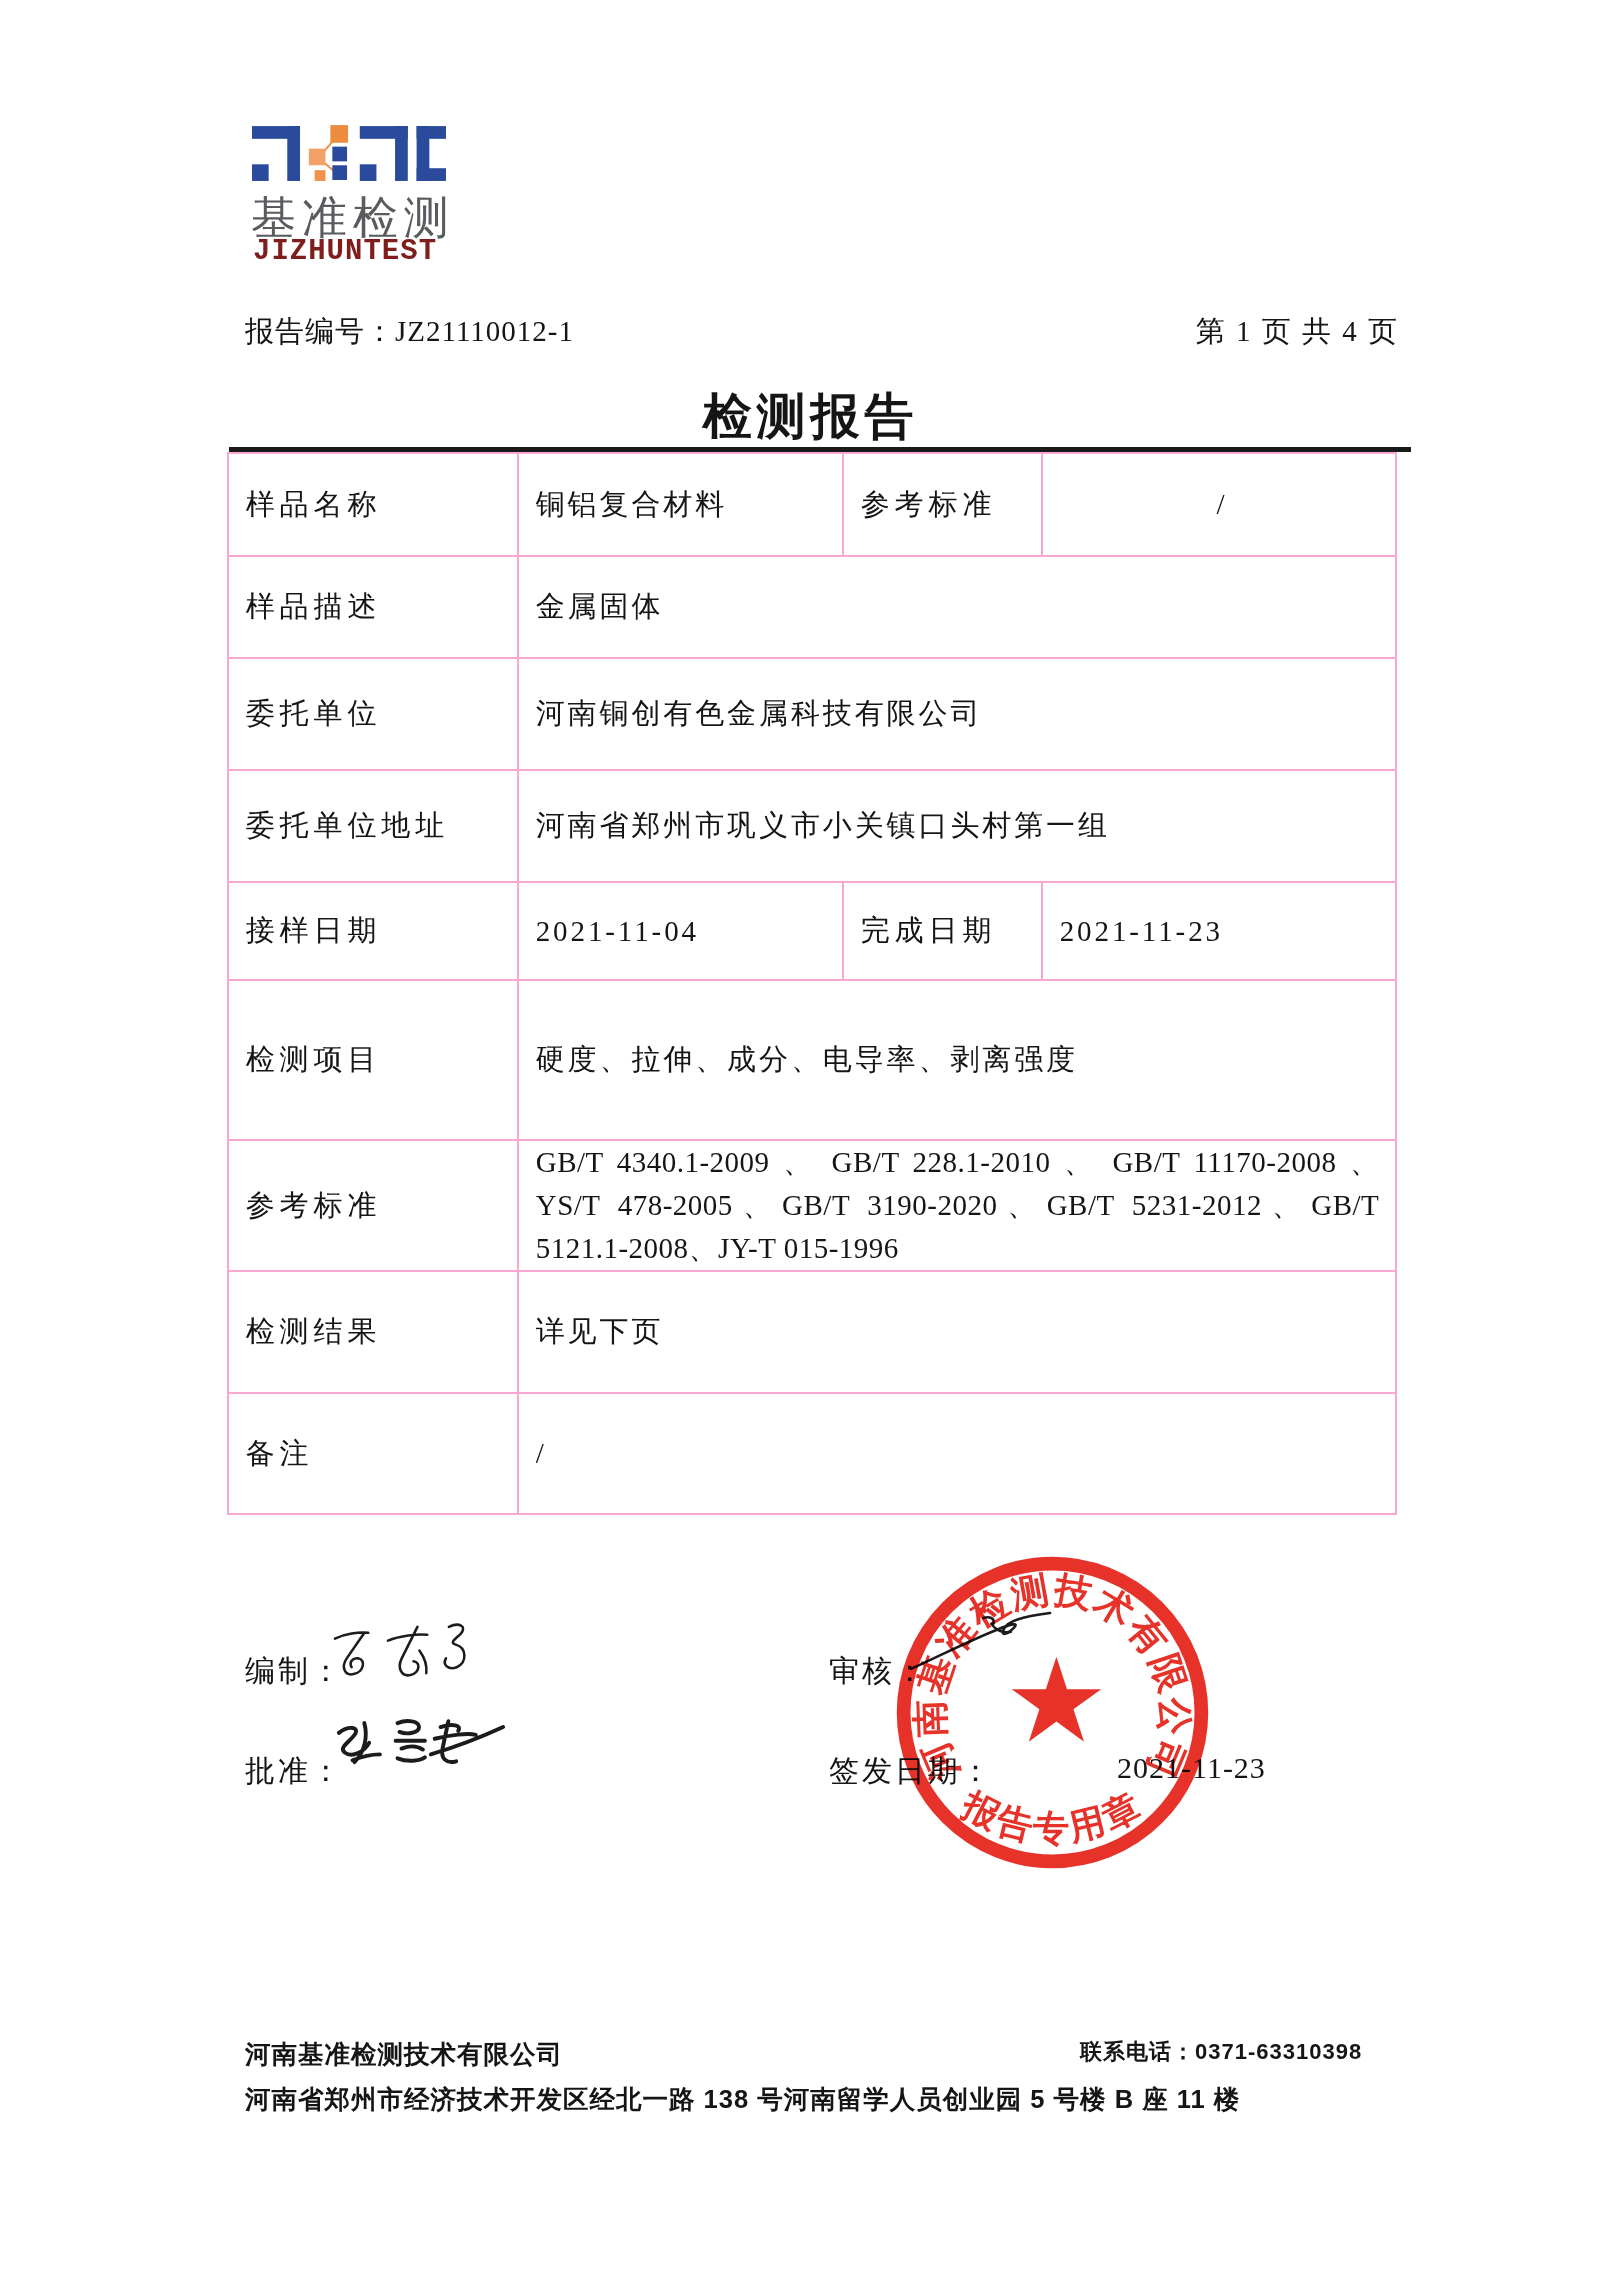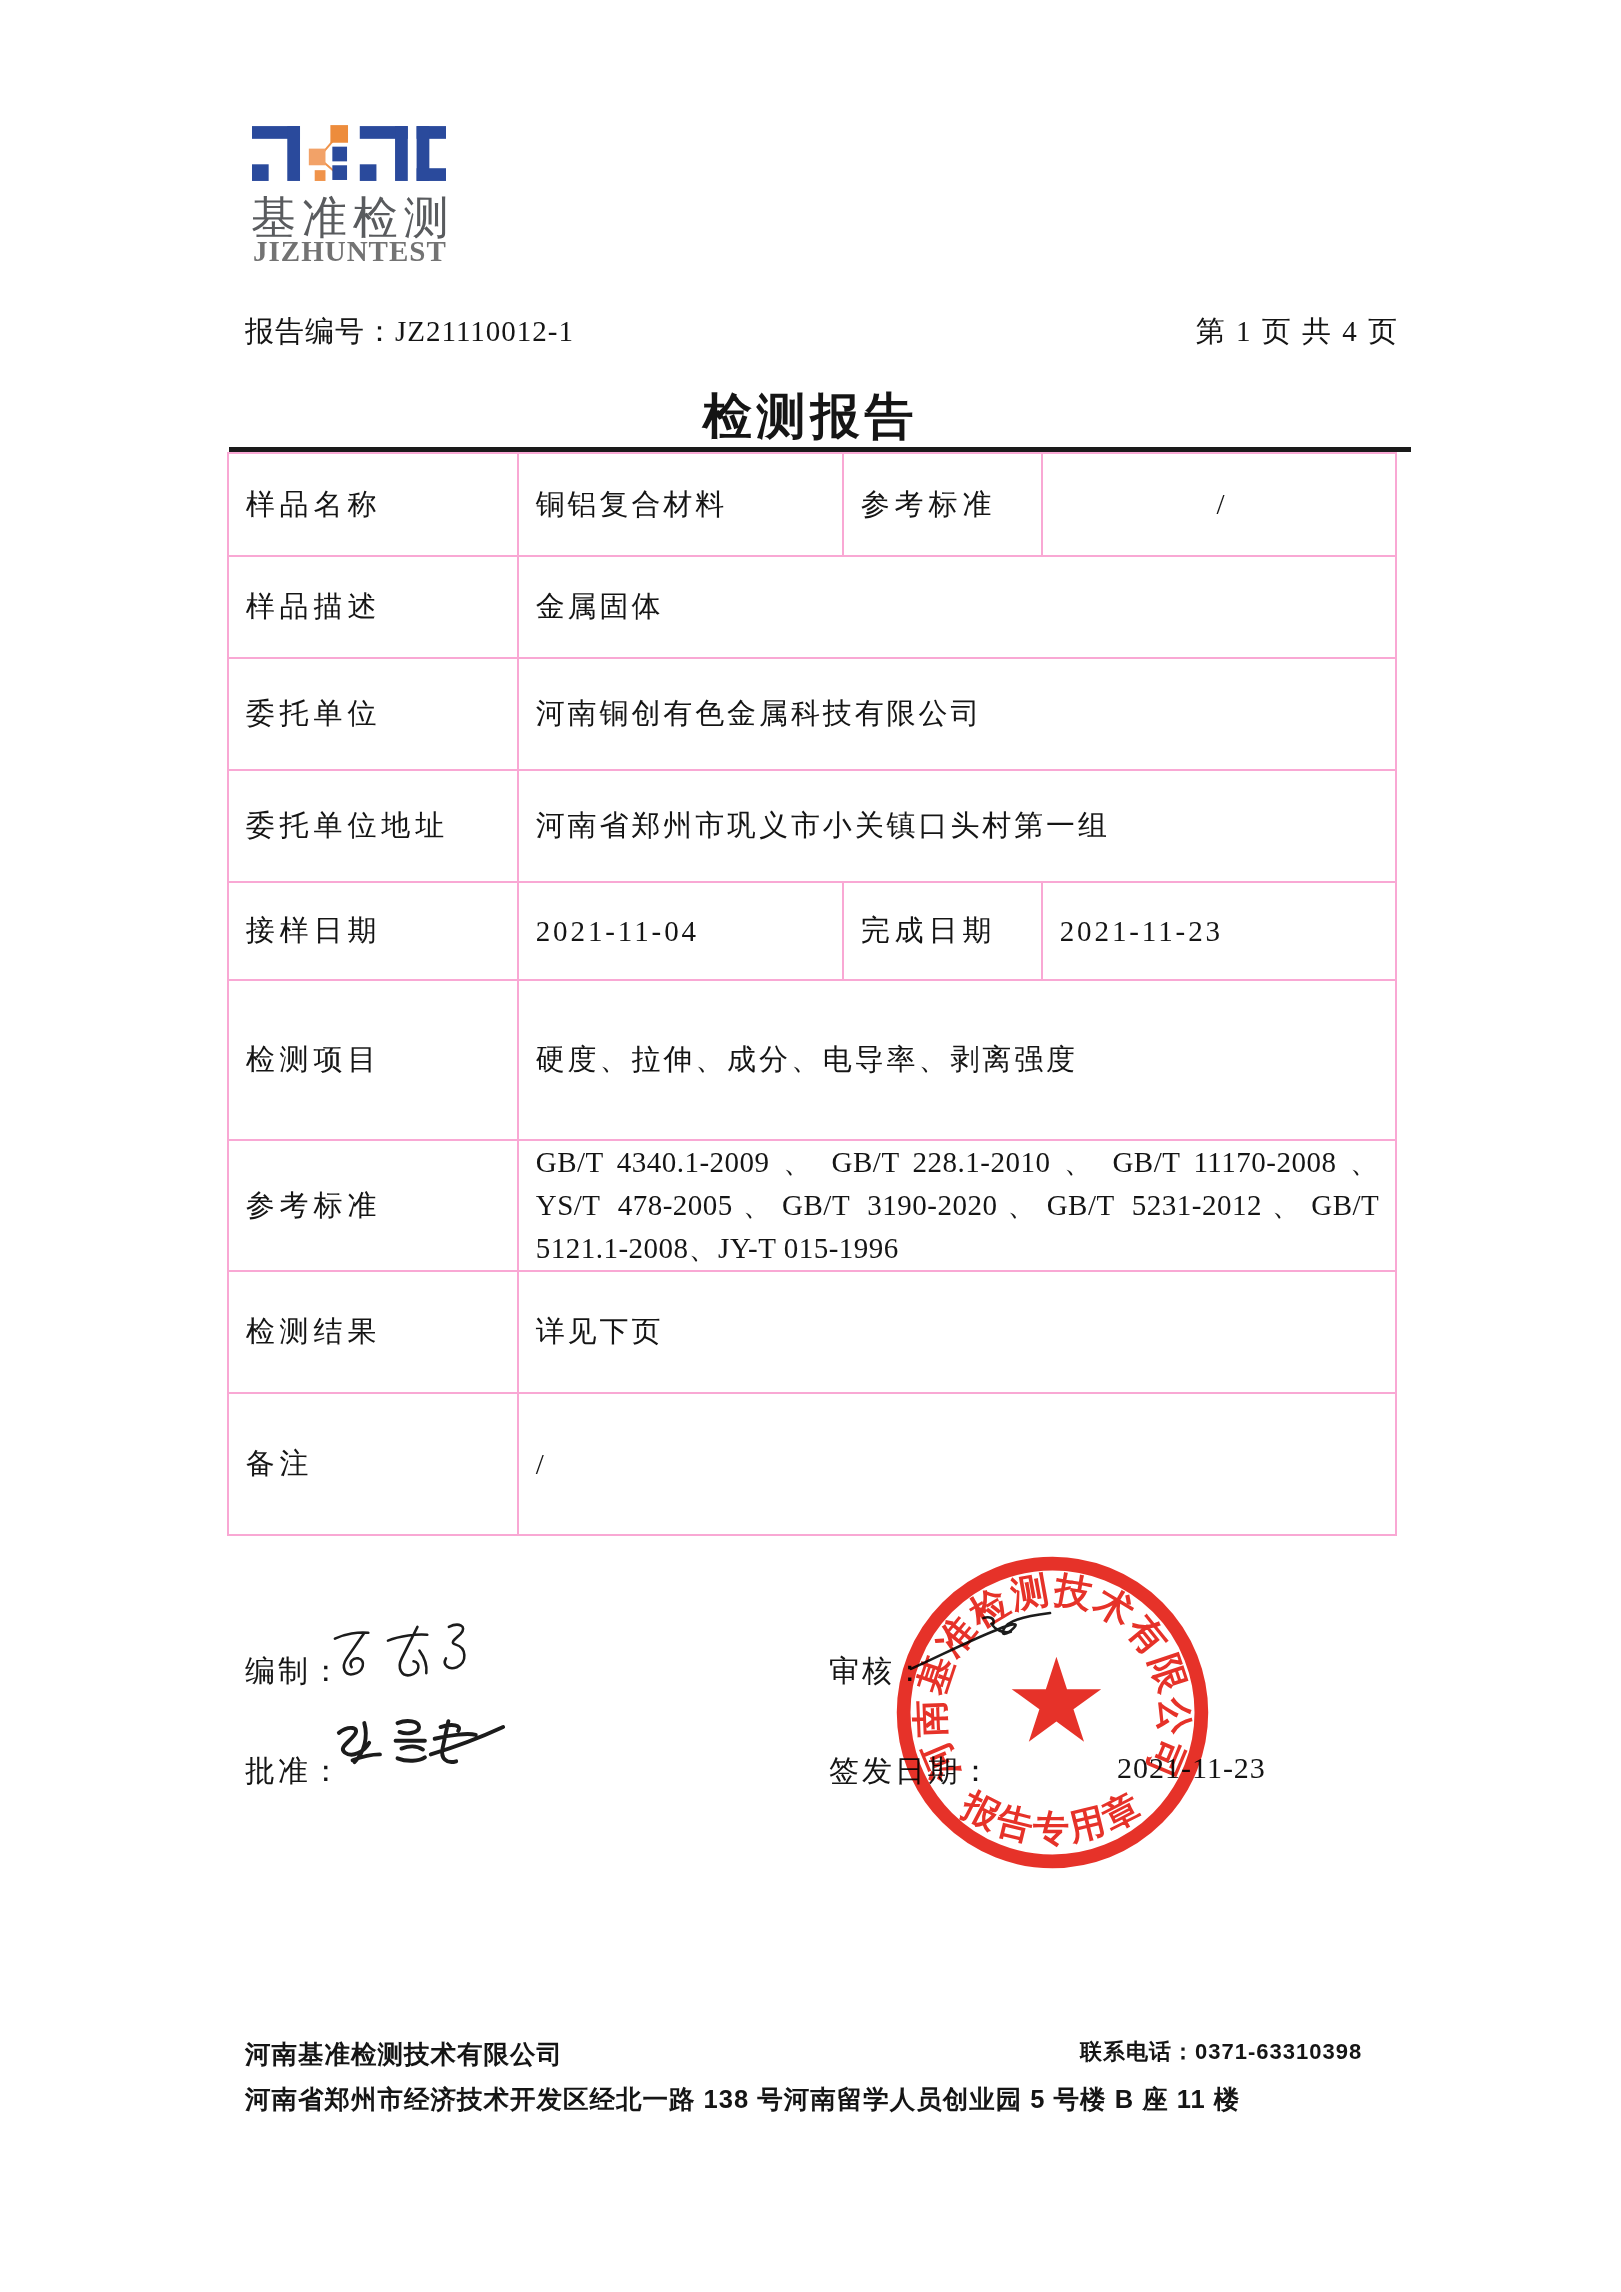--- a/index.html
+++ b/index.html
@@ -13,22 +13,22 @@
   }
   
   .logo-mark{position:absolute;left:252px;top:125px;width:194px;height:59px;}
   .logo-zh{
     position:absolute;left:251px;top:188px;
     font-family:"Liberation Sans","DejaVu Sans",sans-serif;
     font-size:45px;font-weight:500;color:#595b5e;letter-spacing:5.9px;white-space:nowrap;
   }
   .logo-en{
     position:absolute;left:253px;top:235px;
-    font-family:Liberation Serif, serif;
-    font-size:29px;font-weight:700;color:#737373;letter-spacing:1px;white-space:nowrap;
+    font-family:Liberation Mono, monospace;
+    font-size:29px;font-weight:700;color:#7f1d1d;letter-spacing:1px;white-space:nowrap;
   }
   
   .report-no{position:absolute;left:245px;top:312px;font-size:29px;letter-spacing:1px;white-space:nowrap;}
   .page-indicator{position:absolute;top:312px;right:222px;font-size:29px;letter-spacing:2px;white-space:nowrap;}
   
   .title{
     position:absolute;left:0;right:0;top:384px;margin:0;text-align:center;
     font-size:49px;font-weight:700;letter-spacing:4.9px;
   }
   .title-rule{position:absolute;left:229px;top:447px;width:1182px;height:4.9px;background:#1a1a1a;}
@@ -49,21 +49,21 @@
   .info-table td.val-center{text-align:center;letter-spacing:0;}
   .info-table td.val-just{letter-spacing:0.5px;text-align:justify;line-height:43px;padding-right:15.7px;}
   .info-table tr:nth-child(1){height:103px;}
   .info-table tr:nth-child(2){height:102px;padding-left:37px;}
   .info-table tr:nth-child(3){height:112px;}
   .info-table tr:nth-child(4){height:112px;padding-left:38px;}
   .info-table tr:nth-child(5){height:98px;}
   .info-table tr:nth-child(6){height:160px;}
   .info-table tr:nth-child(7){height:127px;}
   .info-table tr:nth-child(8){height:122px;}
-  .info-table tr:nth-child(9){height:142px;}
+  .info-table tr:nth-child(9){height:121px;}
   
   .lab{position:absolute;font-size:30px;letter-spacing:2.9px;white-space:nowrap;}
   .lab-prepared{left:245px;top:1651px;}
   .lab-reviewed{left:829px;top:1651px;}
   .lab-approved{left:245px;top:1751px;}
   .lab-issuedate{left:829px;top:1751px;}
   .issue-date{position:absolute;left:1117px;top:1751px;font-size:30px;letter-spacing:1px;}
   .sig{position:absolute;}
   .sig path{fill:none;stroke:#1c1c1c;stroke-linecap:round;stroke-linejoin:round;}
   .sig-prepared{left:331px;top:1617px;width:167px;height:69px;}

